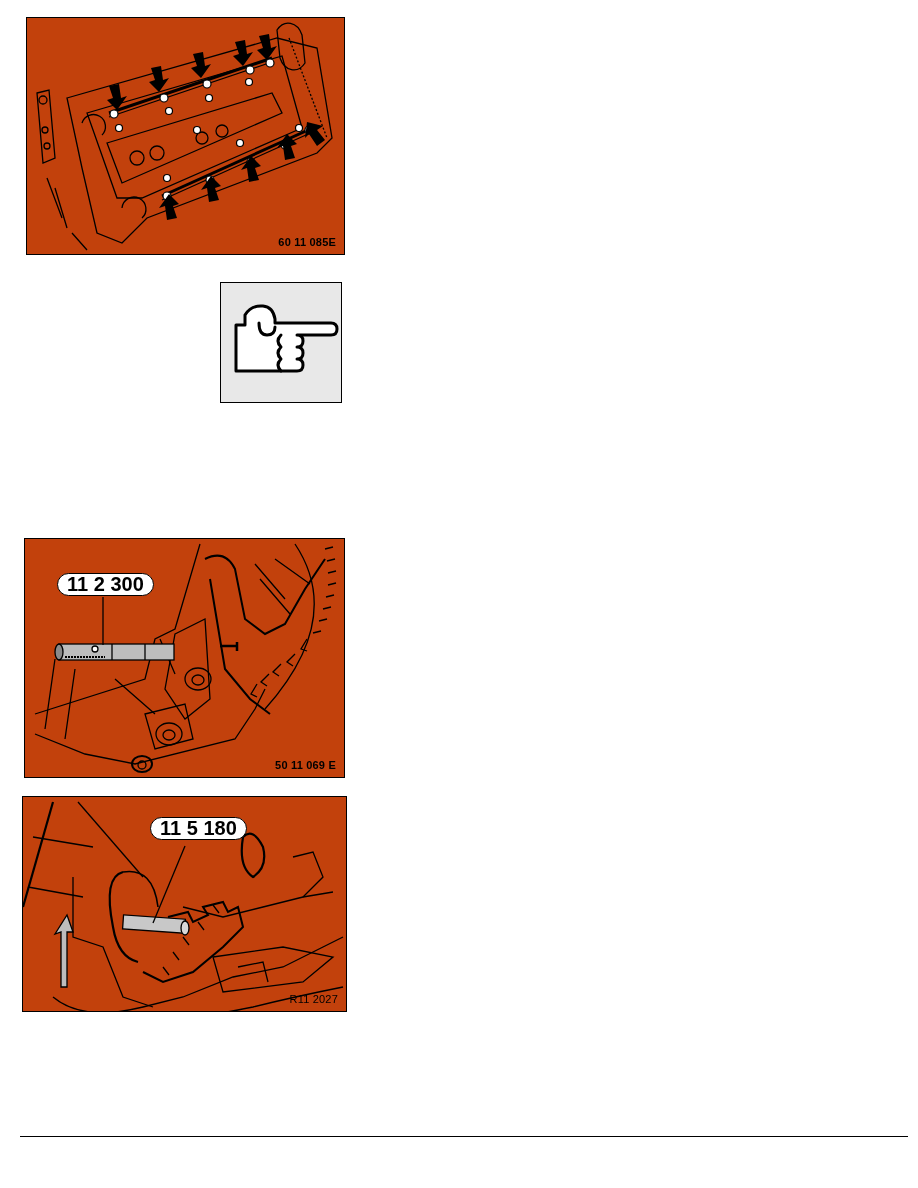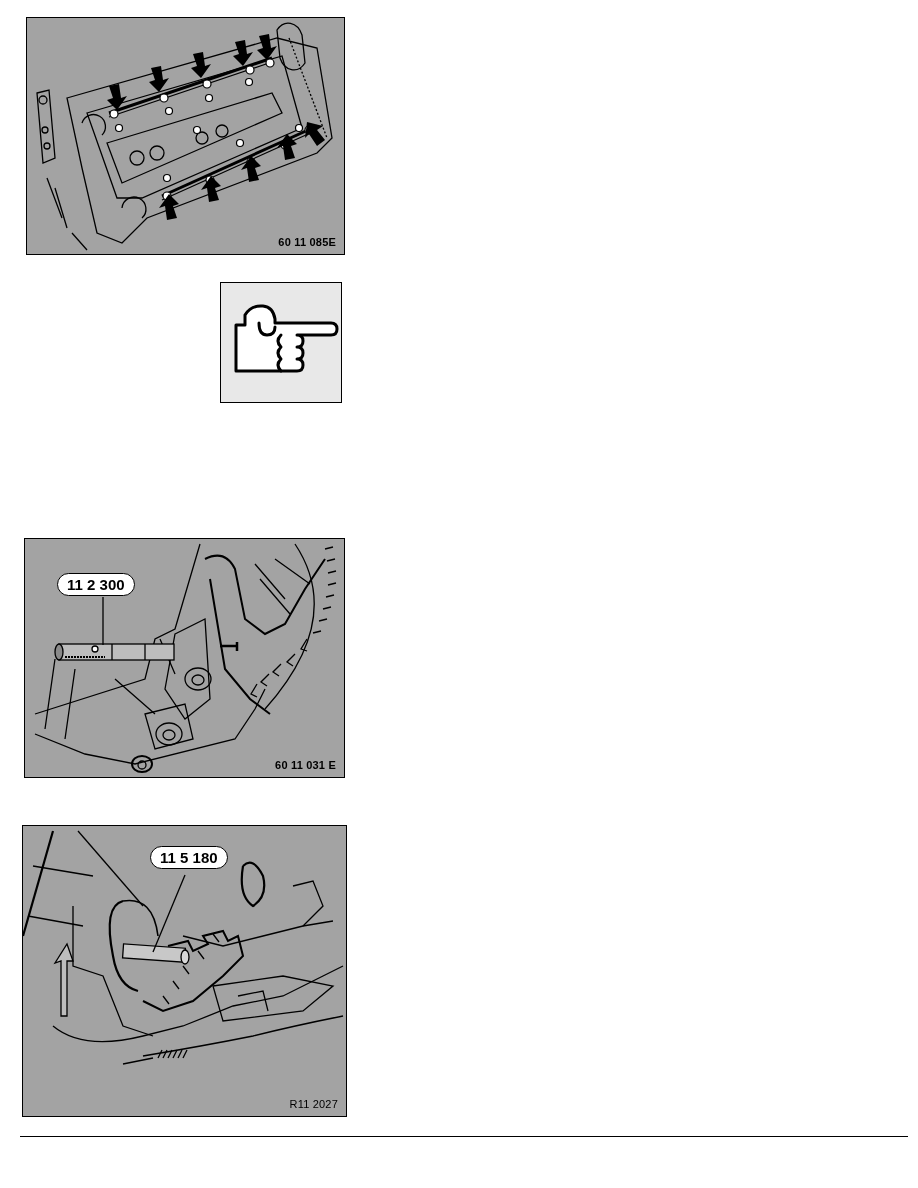--- a/index.html
+++ b/index.html
@@ -1,24 +1,24 @@
 <!DOCTYPE html>
 <html><head>
   <meta charset="utf-8">
   <style>
     html, body { margin: 0; padding: 0; background: #ffffff; }
     body { width: 918px; height: 1188px; position: relative; overflow: hidden;
            font-family: "Liberation Sans", sans-serif; color: #000; }
-    .figure { position: absolute; border: 1.5px solid #000; background: #a3a3a3; box-sizing: border-box; overflow: hidden; }
+    .figure { position: absolute; border: 1.5px solid #000; background: #c2410c; box-sizing: border-box; overflow: hidden; }
     .figure svg { position: absolute; left: 0; top: 0; }
     .fig-code { position: absolute; right: 8px; bottom: 6px; font-size: 11px; font-weight: bold;
                 font-family: "Liberation Sans", sans-serif; letter-spacing: 0.2px; }
     .fig-code.regular { font-weight: normal; }
     .tool-label { position: absolute; border: 1.8px solid #000; border-radius: 13px; background: #fff;
-                  font-weight: bold; font-size: 15px; padding: 2px 9px; line-height: 17px;
+                  font-weight: bold; font-size: 20px; padding: 2px 9px; line-height: 17px;
                   font-family: "Liberation Sans", sans-serif; white-space: nowrap; }
     .note-box { position: absolute; left: 220px; top: 282px; width: 122px; height: 121px;
                 background: #e8e8e8; border: 1.5px solid #000; box-sizing: border-box; }
     .footer-rule { position: absolute; left: 20px; top: 1136px; width: 888px; height: 0;
                    border-top: 1.5px solid #000; }
     .text-column { position: absolute; left: 370px; top: 17px; width: 530px; height: 1100px; }
   </style>
 </head>
 <body>
 
@@ -148,24 +148,24 @@
       <ellipse cx="34" cy="113" rx="4" ry="8" fill="#8a8a8a"></ellipse>
       <line x1="87" y1="105" x2="87" y2="121"></line>
       <line x1="120" y1="105" x2="120" y2="121"></line>
       <circle cx="70" cy="110" r="3" fill="#fff"></circle>
       <path d="M40 118 L80 118" stroke-dasharray="2 1" stroke-width="2"></path>
 
       <line x1="78" y1="58" x2="78" y2="106"></line>
     </g>
   </svg>
   <div class="tool-label" style="left:32px; top:34px;">11 2 300</div>
-  <span class="fig-code">60 11 031 E</span>
-</div>
-
-<div class="figure" style="left:22px; top:825px; width:325px; height:292px;">
+  <span class="fig-code">50 11 069 E</span>
+</div>
+
+<div class="figure" style="left:22px; top:796px; width:325px; height:216px;">
   <svg width="325" height="244" viewBox="0 0 325 244">
     <g fill="none" stroke="#000" stroke-width="1.3">
       <path d="M30 5 L0 110" stroke-width="2.2"></path>
       <path d="M55 5 L120 80"></path>
       <path d="M10 40 L70 50 M5 90 L60 100"></path>
 
       <path d="M100 75 Q80 80 90 130 Q95 160 115 165" stroke-width="2.2"></path>
       <path d="M100 75 Q130 70 135 110" stroke-width="1.6"></path>
 
       <path d="M50 80 L50 140 L80 150 L100 200 L130 210"></path>

